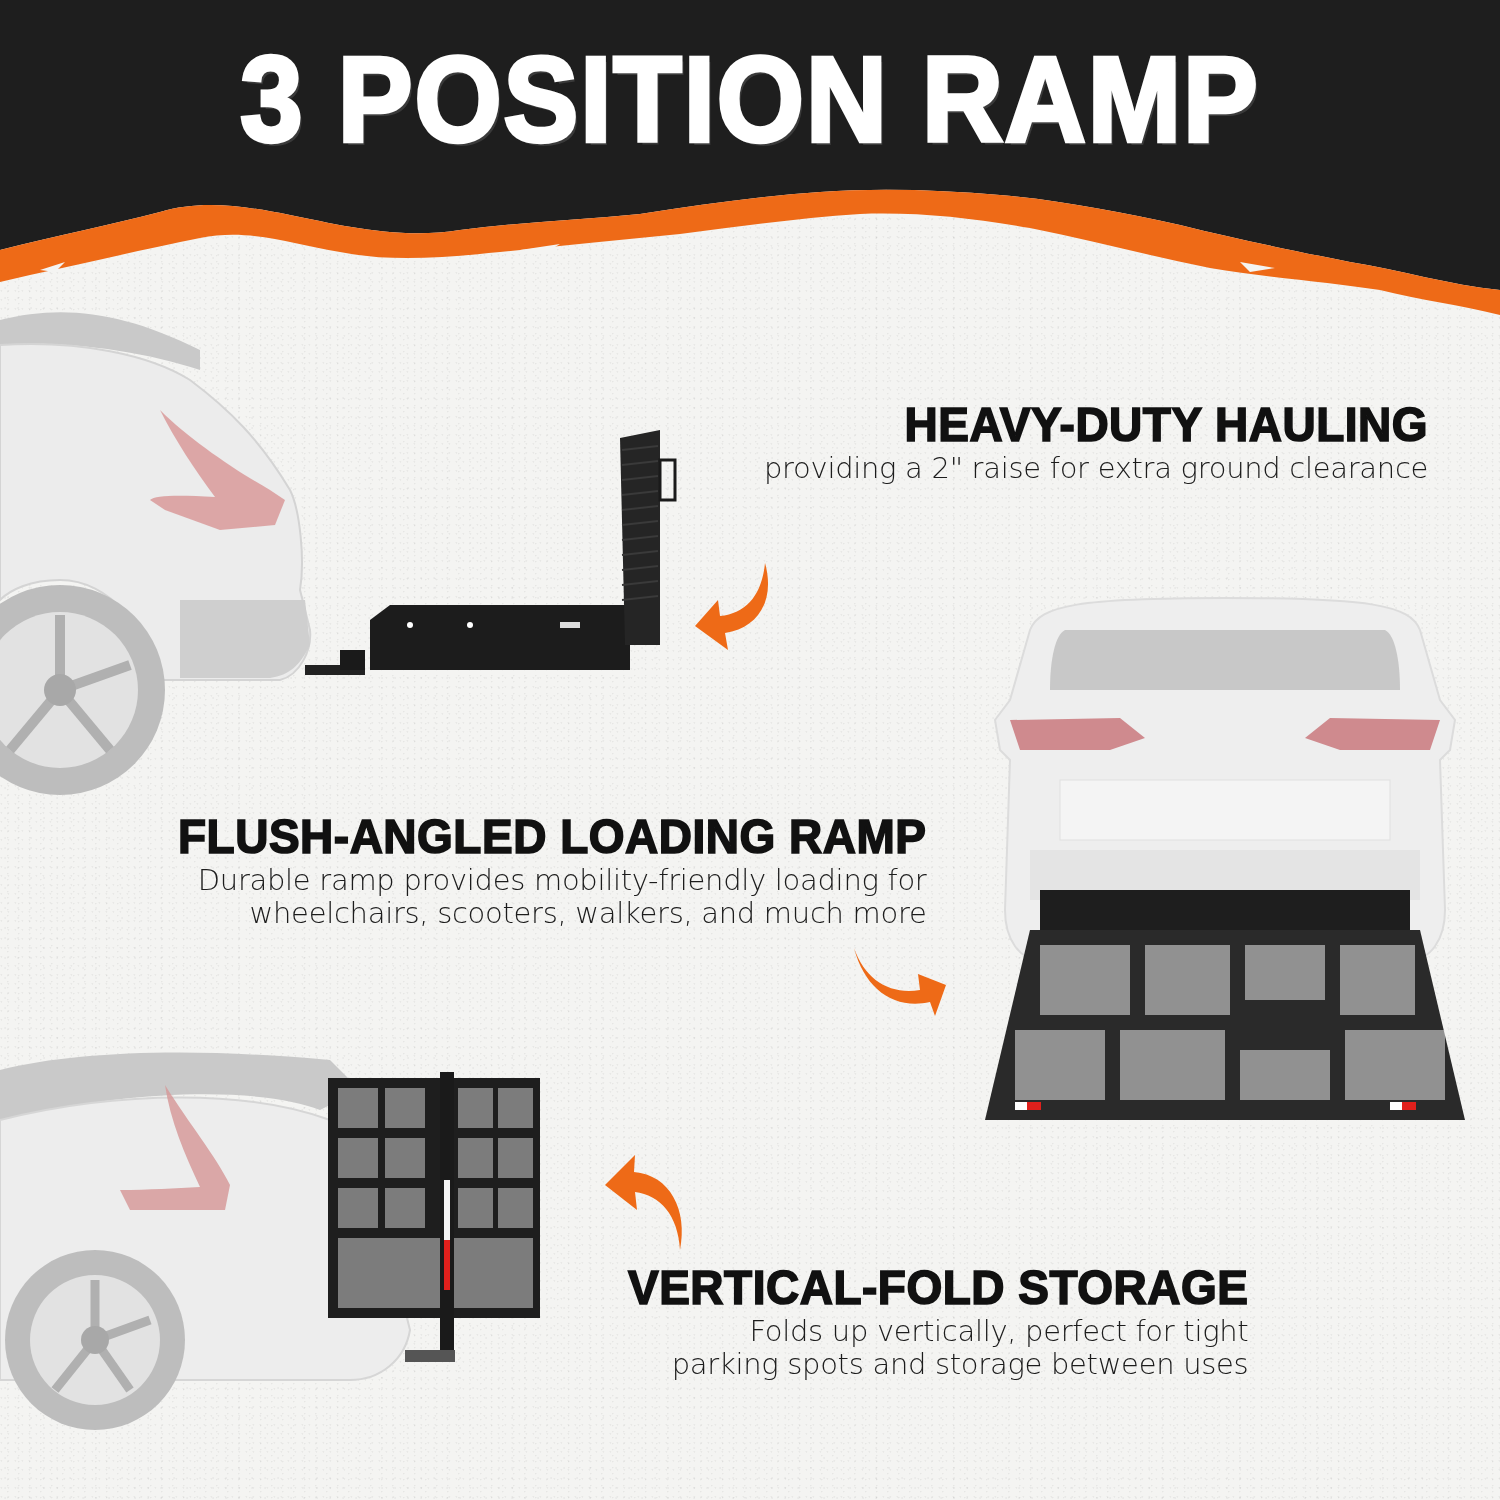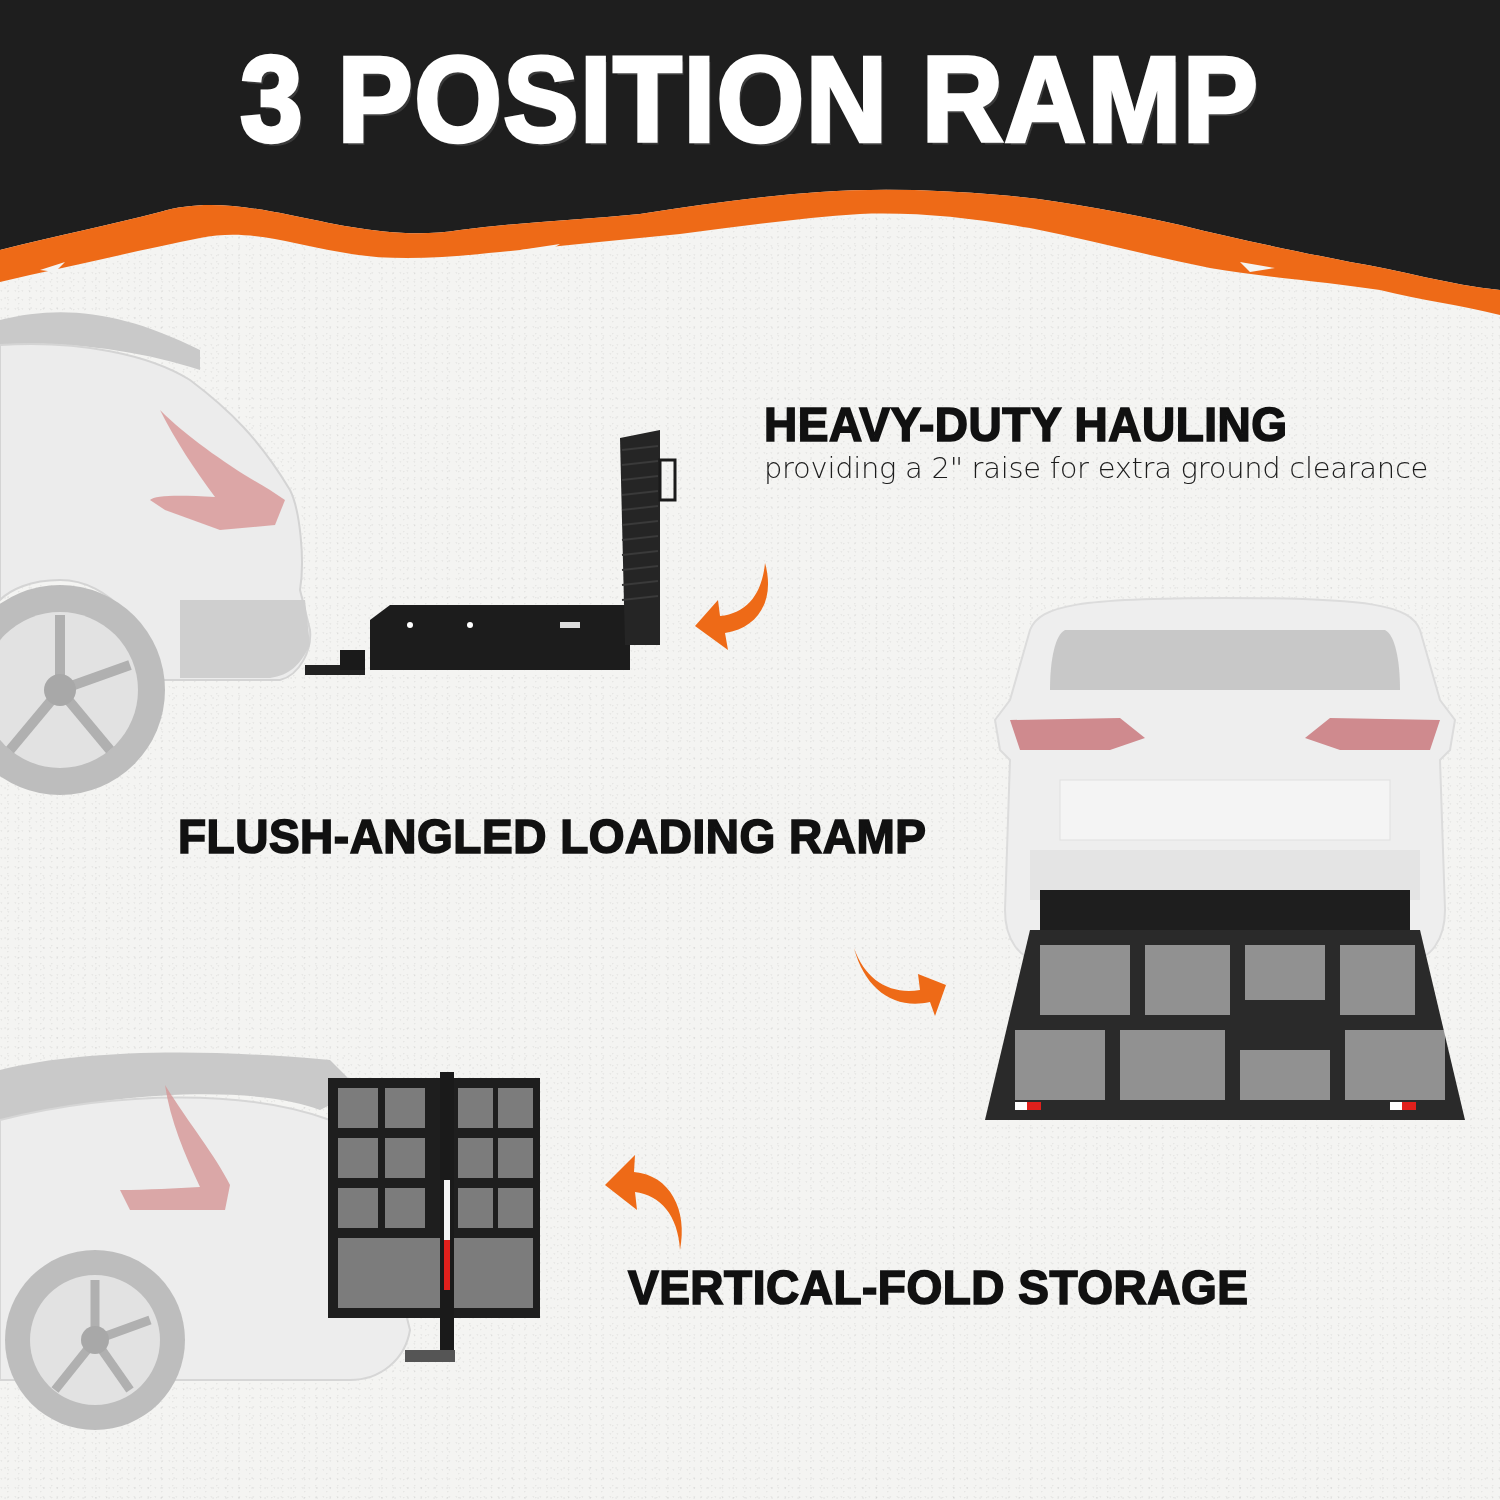--- a/index.html
+++ b/index.html
@@ -18,21 +18,21 @@
     }
     .header-band { position:absolute; left:0; top:0; width:1392px; height:330px; }
     .title {
       position:absolute; left:0; top:44px; width:1500px; text-align:center;
       color:#ffffff; font-family:"Liberation Sans", sans-serif; font-weight:900;
       font-size:112px; letter-spacing:2px; line-height:1;
       -webkit-text-stroke:4px #ffffff;
       text-shadow:3px 4px 0 #3a3a3a;
       transform:scaleY(1.08);
     }
-    .feature { position:absolute; }
+    .feature { position:absolute;text-align:right; }
     .feature h2 {
       margin:0; font-family:"Liberation Sans", sans-serif; font-weight:900;
       color:#111; font-size:46px; letter-spacing:0.5px; line-height:1;
       -webkit-text-stroke:1.6px #111; transform-origin:left top; transform:scaleY(1.05);
       white-space:nowrap;
     }
     .feature p {
       margin:6px 0 0 0; font-family:"DejaVu Sans", sans-serif; font-weight:300;
       color:#1c1c1c; font-size:29px; line-height:33px; letter-spacing:-0.3px;
     }
@@ -136,20 +136,24 @@
     </g>
     <rect x="45" y="512" width="12" height="8" fill="#fff"></rect>
       <rect x="57" y="512" width="14" height="8" fill="#e0201c"></rect>
     <rect x="420" y="512" width="12" height="8" fill="#fff"></rect>
       <rect x="432" y="512" width="14" height="8" fill="#e0201c"></rect>
   </svg>
 </div>
 
 <div class="feature" style="left:178px;top:812px;">
   <h2>FLUSH-ANGLED LOADING RAMP</h2>
+  <p>
+    <span>Durable ramp provides mobility-friendly loading for</span>
+    <span>wheelchairs, scooters, walkers, and much more</span>
+  </p>
 </div>
 
 <div class="arrow" style="left:850px;top:940px;">
   <svg width="100" height="80" viewBox="0 0 100 80">
     <path d="M4 8 C15 40 40 55 70 50 L68 34 L96 45 L85 76 L80 62 C45 70 15 50 4 8 Z" fill="#ee6a17"></path>
   </svg>
 </div>
 
 <div style="position:absolute;left:0;top:1030px;width:600px;height:470px;">
   <svg width="600" height="470" viewBox="0 0 600 470">
@@ -190,13 +194,17 @@
 </div>
 
 <div class="arrow" style="left:600px;top:1150px;">
   <svg width="90" height="110" viewBox="0 0 90 110">
     <path d="M80 100 C78 65 60 45 35 42 L37 60 L5 35 L35 5 L34 22 C70 25 88 60 80 100 Z" fill="#ee6a17"></path>
   </svg>
 </div>
 
 <div class="feature" style="left:628px;top:1263px;">
   <h2>VERTICAL-FOLD STORAGE</h2>
+  <p>
+    <span>Folds up vertically, perfect for tight</span>
+    <span>parking spots and storage between uses</span>
+  </p>
 </div>
 
 </body></html>

